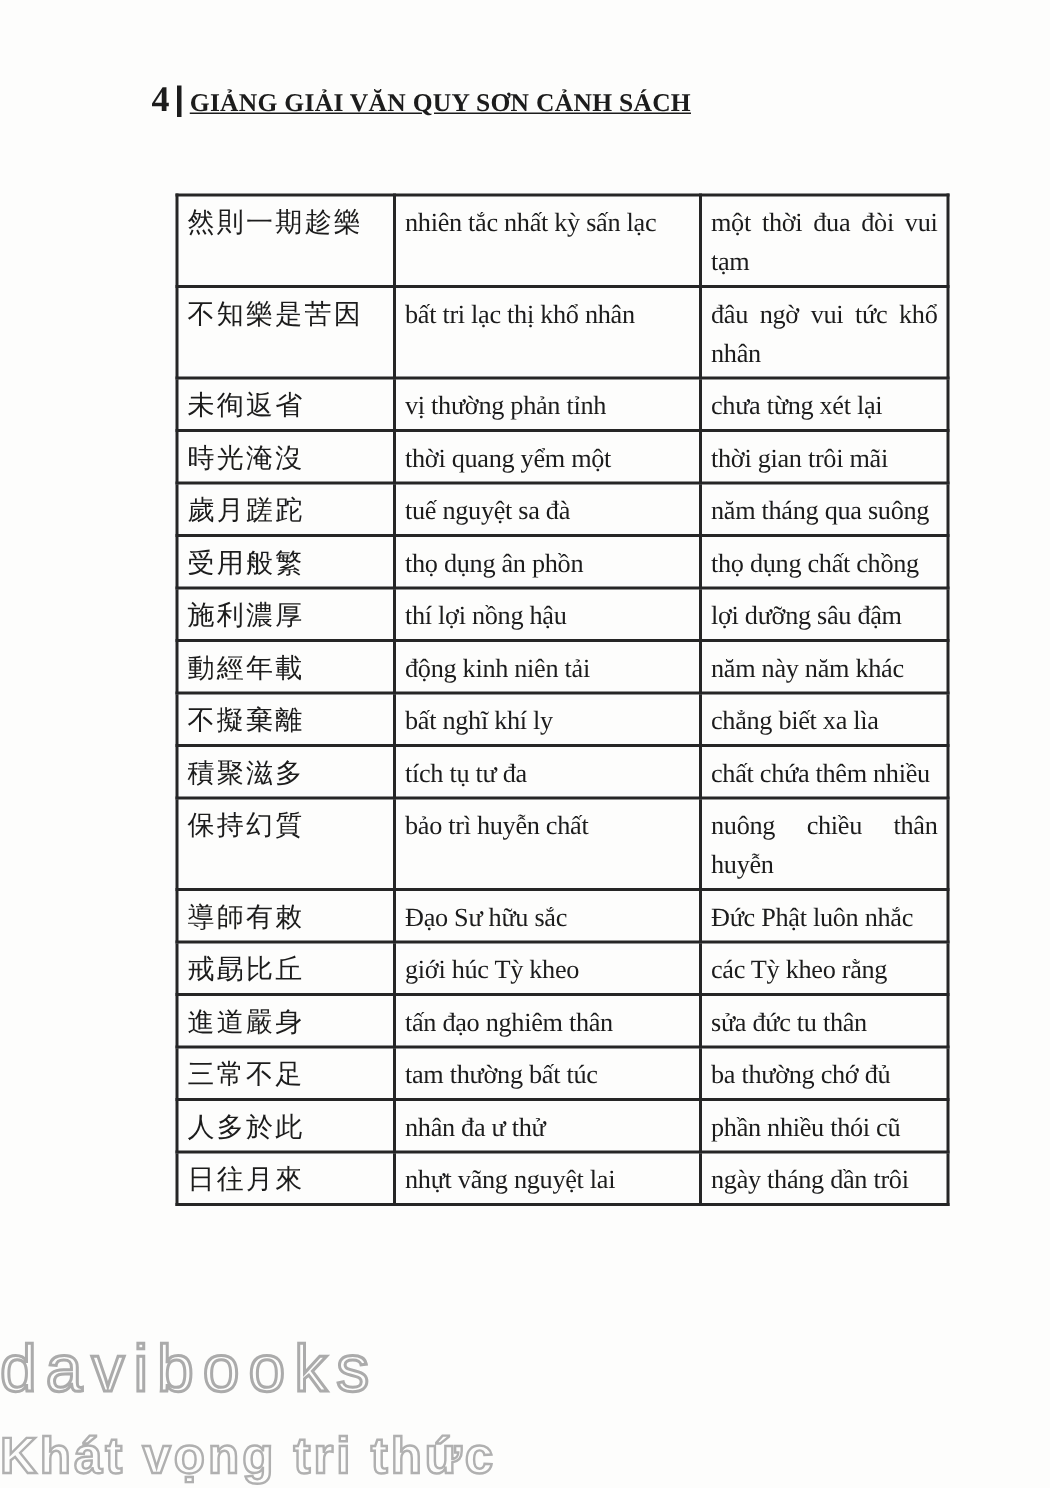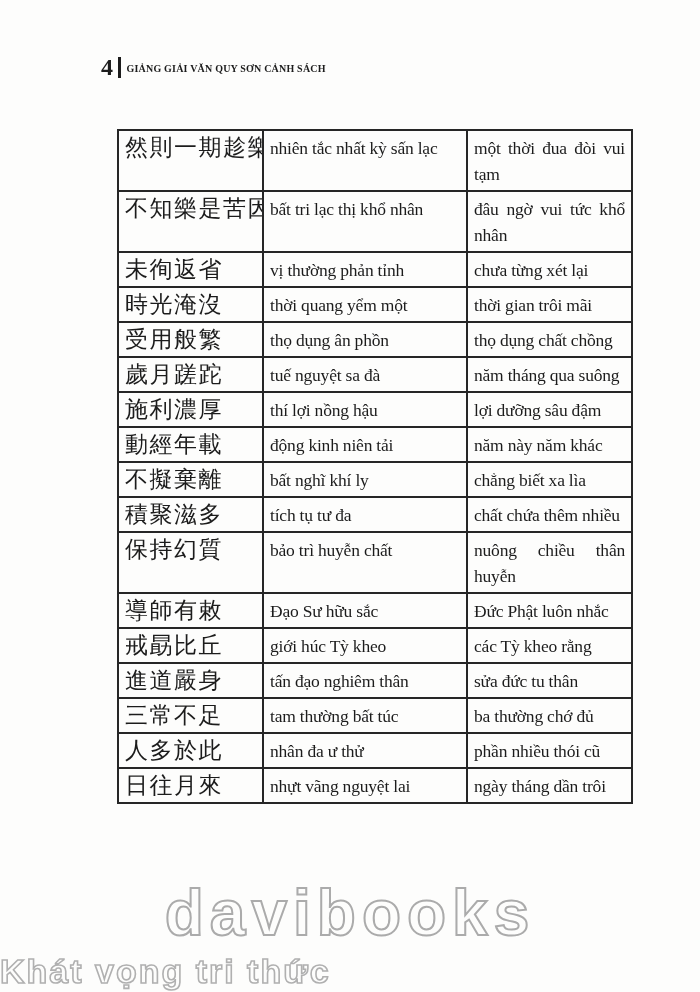--- a/index.html
+++ b/index.html
@@ -27,44 +27,45 @@
     line-height: 1;
   }
   .header-divider {
     display: inline-block;
     width: 2.5px;
     height: 21px;
     background: #1c1c1c;
     margin: 0 6px 0 5px;
   }
   .page-title {
-    font-size: 10px;
+    font-size: 17px;
     font-weight: 700;
     letter-spacing: 0.2px;
     line-height: 1;
     padding-top: 3px;
+    text-decoration: underline;
   }
   table.translation {
     position: absolute;
     left: 117px;
     top: 129px;
     width: 486px;
     border-collapse: collapse;
     table-layout: fixed;
   }
   table.translation td {
     border: 2px solid #262626;
     vertical-align: top;
     padding: 3.5px 6px;
     line-height: 26px;
     overflow: hidden;
   }
   td.han {
     width: 145px;
-    font-size: 23px;
+    font-size: 18px;
     letter-spacing: 1.5px;
     white-space: nowrap;
   }
   td.hanviet { width: 204px; }
   td.viet  { width: 165px; }
   td.hanviet, td.viet {
     font-size: 17.5px;
     letter-spacing: -0.2px;
     text-align: justify;
   }
@@ -72,25 +73,24 @@
     position: absolute;
     left: 0;
     top: 881px;
     width: 700px;
     pointer-events: none;
     font-family: "Liberation Sans", "DejaVu Sans", sans-serif;
     color: rgba(255, 255, 255, 0);
     z-index: 5;
   }
   .wm-brand {
-    font-size: 64px;
-    font-weight: 700;
+    font-size: 44px;
+    font-weight: 400;
     letter-spacing: 6px;
     line-height: 64px;
-    text-align: center;
     -webkit-text-stroke: 2px #ababab;
   }
   .wm-tagline {
     margin-top: 9px;
     font-size: 34px;
     font-weight: 700;
     letter-spacing: 2px;
     line-height: 34px;
     text-align: left;
     padding-right: 163px;
@@ -124,28 +124,28 @@
           <td class="han">未徇返省</td>
           <td class="hanviet">vị thường phản tỉnh</td>
           <td class="viet">chưa từng xét lại</td>
         </tr>
         <tr>
           <td class="han">時光淹沒</td>
           <td class="hanviet">thời quang yểm một</td>
           <td class="viet">thời gian trôi mãi</td>
         </tr>
         <tr>
+          <td class="han">歲月蹉跎</td>
+          <td class="hanviet">tuế nguyệt sa đà</td>
+          <td class="viet">năm tháng qua suông</td>
+        </tr>
+        <tr>
           <td class="han">受用般繁</td>
           <td class="hanviet">thọ dụng ân phồn</td>
           <td class="viet">thọ dụng chất chồng</td>
-        </tr>
-        <tr>
-          <td class="han">歲月蹉跎</td>
-          <td class="hanviet">tuế nguyệt sa đà</td>
-          <td class="viet">năm tháng qua suông</td>
         </tr>
         <tr>
           <td class="han">施利濃厚</td>
           <td class="hanviet">thí lợi nồng hậu</td>
           <td class="viet">lợi dưỡng sâu đậm</td>
         </tr>
         <tr>
           <td class="han">動經年載</td>
           <td class="hanviet">động kinh niên tải</td>
           <td class="viet">năm này năm khác</td>

